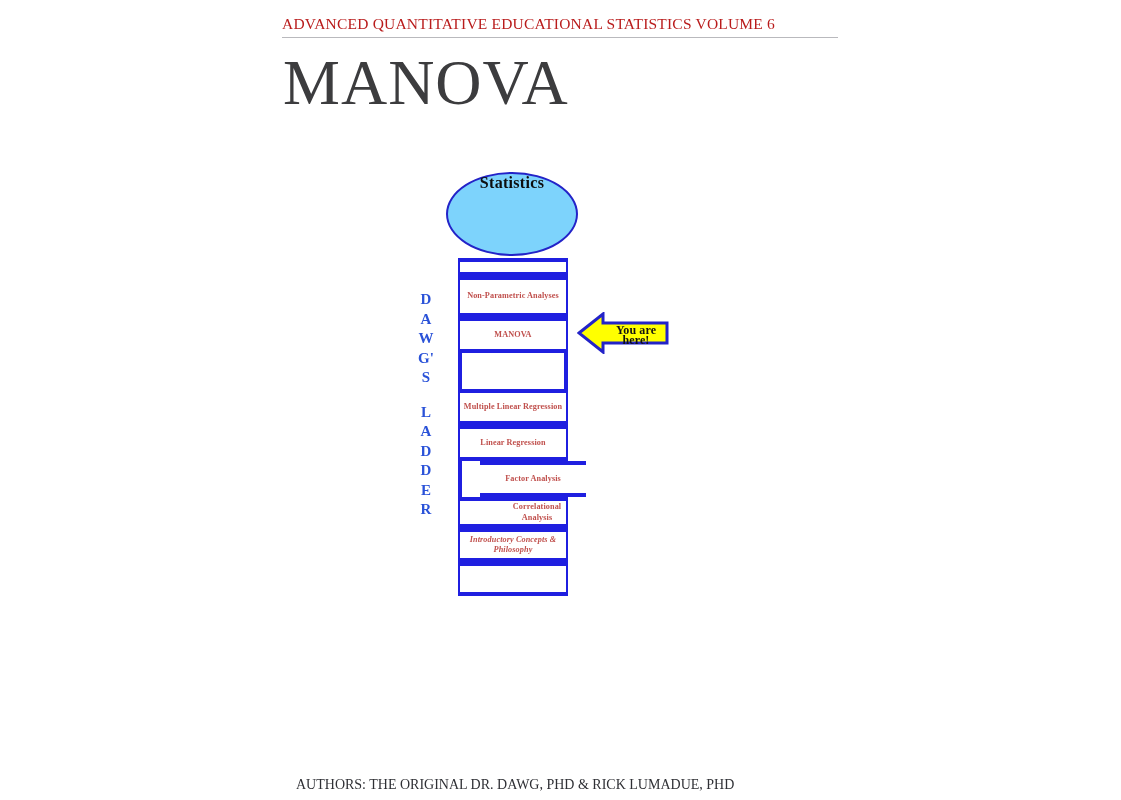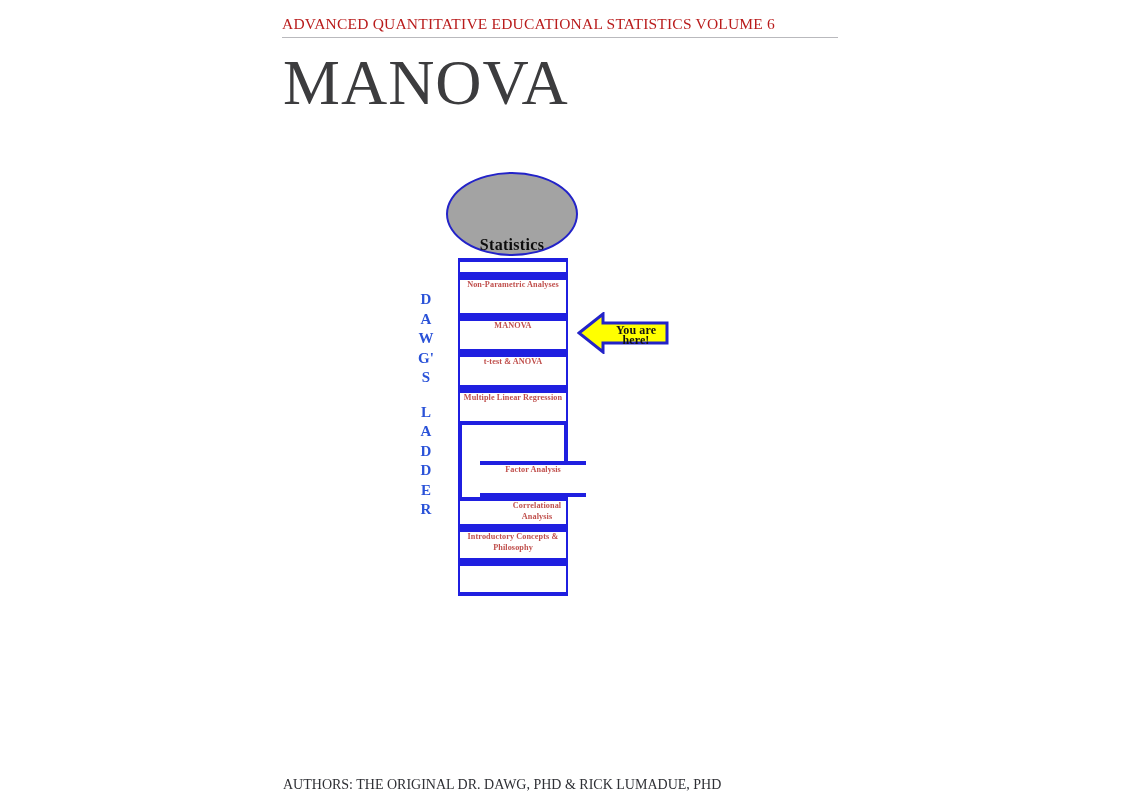--- a/index.html
+++ b/index.html
@@ -58,26 +58,26 @@
     height: 800px;
   }
 
   
   #stats-ellipse {
     position: absolute;
     left: 446px;
     top: 172px;
     width: 132px;
     height: 84px;
-    background: #a3a3a3;
+    background: #7dd3fc;
     border: 2.5px solid #2323c8;
     border-radius: 50% / 50%;
     box-sizing: border-box;
     display: flex;
-    align-items: flex-end;
+    align-items: flex-start;
     justify-content: center;
   }
   #stats-ellipse-label {
     font-family: "Liberation Serif", serif;
     font-weight: bold;
     font-size: 16px;
     color: #0d0d0d;
     letter-spacing: 0.3px;
   }
 
@@ -111,21 +111,21 @@
   }
   .rung {
     position: absolute;
     left: 0;
     width: 106px;
     box-sizing: border-box;
     border-top: 4px solid #1f1fe0;
     border-bottom: 4px solid #1f1fe0;
     background: #ffffff;
     display: flex;
-    align-items: flex-start;
+    align-items: center;
     justify-content: center;
     text-align: center;
   }
   .rung-label {
     font-family: "Liberation Serif", serif;
     font-weight: bold;
     font-size: 8.2px;
     line-height: 10.5px;
     color: #c0504d;
     letter-spacing: 0.1px;
@@ -172,21 +172,21 @@
     font-weight: bold;
     font-size: 12px;
     line-height: 10px;
     color: #111111;
     letter-spacing: 0.1px;
   }
 
   
   #footer-authors {
     position: absolute;
-    left: 283px;
+    left: 296px;
     top: 776px;
     font-family: "Liberation Serif", serif;
     font-size: 14px;
     line-height: 18px;
     color: #2f3035;
     white-space: nowrap;
   }
 </style>
 </head>
 <body>
@@ -223,33 +223,33 @@
     <div class="rail left"></div>
     <div class="rail right"></div>
     <div id="rung-stack">
         <div class="rung empty" style="top: 0px; height: 18px;"></div>
         <div class="rung" style="top: 18px; height: 41px;">
           <span class="rung-label">Non-Parametric Analyses</span>
         </div>
         <div class="rung" style="top: 59px; height: 36px;">
           <span class="rung-label">MANOVA</span>
         </div>
-        <div class="rung" style="top: 95px; height: 36px;">
-          <span class="rung-label">t-test &amp; ANOVA</span>
-        </div>
         <div class="rung" style="top: 131px; height: 36px;">
           <span class="rung-label">Multiple Linear Regression</span>
         </div>
+        <div class="rung" style="top: 167px; height: 36px;">
+          <span class="rung-label">Linear Regression</span>
+        </div>
         <div class="rung" style="top: 203px; height: 36px; margin-left: 20px;">
           <span class="rung-label">Factor Analysis</span>
         </div>
         <div class="rung" style="top: 239px; height: 31px; padding-left: 48px;">
           <span class="rung-label">Correlational Analysis</span>
         </div>
-        <div class="rung" style="top: 270px; height: 34px;">
+        <div class="rung" style="top: 270px; height: 34px; font-style: italic;">
           <span class="rung-label">Introductory Concepts &amp; Philosophy</span>
         </div>
         <div class="rung empty" style="top: 304px; height: 34px;"></div>
       </div>
   </div>
 
   <div id="you-are-here">
     <svg width="92" height="42" viewBox="0 0 92 42">
       <polygon points="2,21 26,2 26,11 90,11 90,31 26,31 26,40" fill="#ffff00" stroke="#2323c8" stroke-width="3" stroke-linejoin="miter"></polygon>
     </svg>

